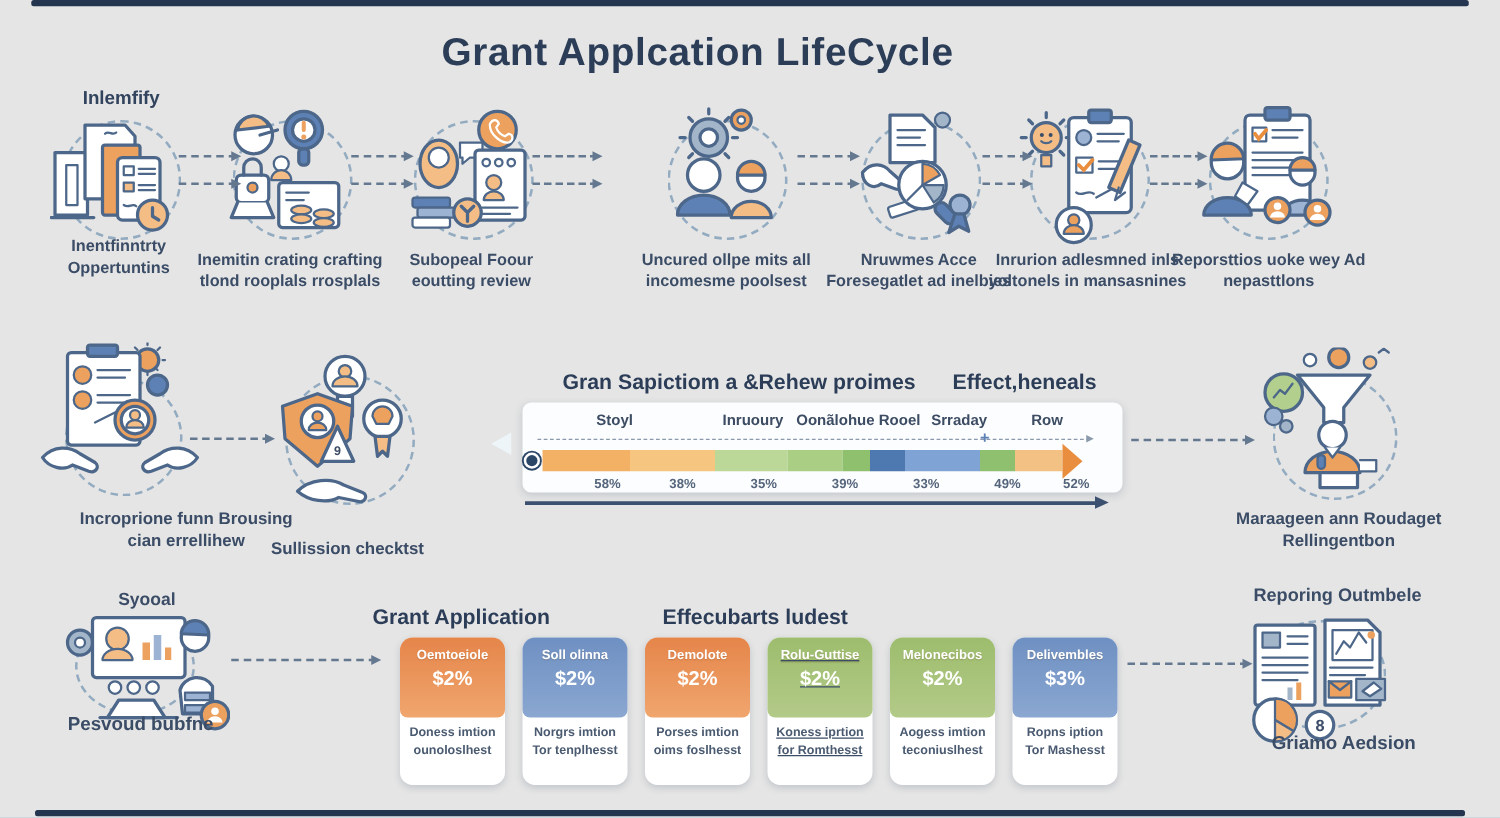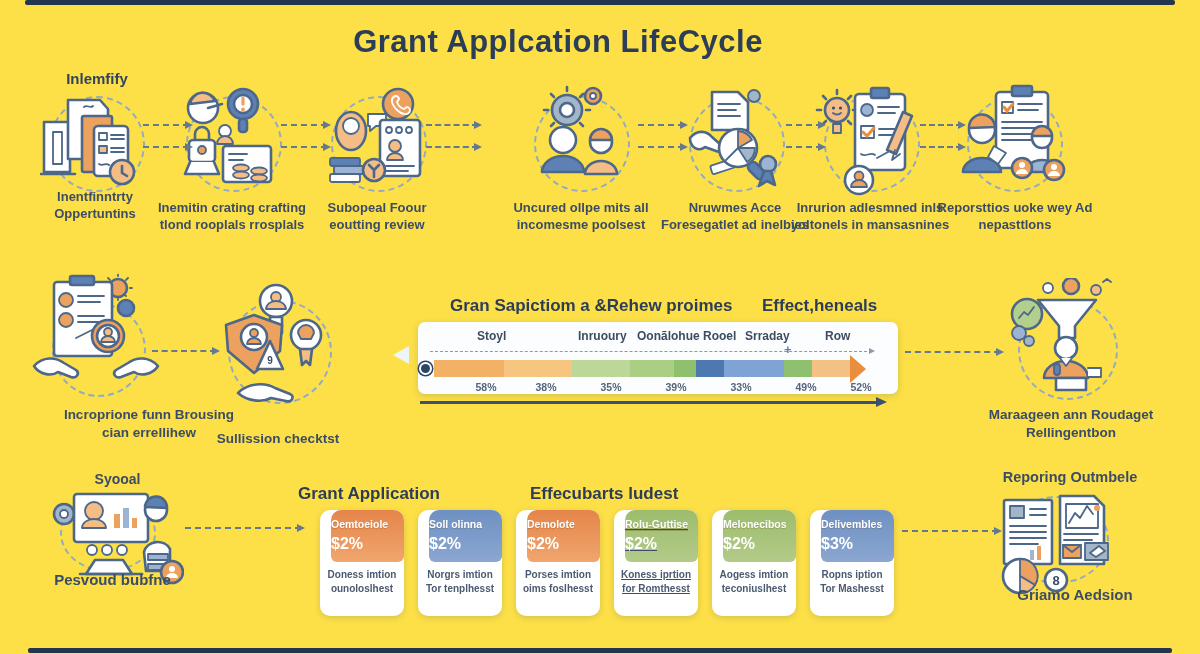--- a/index.html
+++ b/index.html
@@ -1,16 +1,16 @@
 <!DOCTYPE html>
 <html><head>
 <meta charset="utf-8">
 <style>
   html,body{margin:0;padding:0;background:#b9cdd9;}
-  .canvas{position:relative;width:1200px;height:654px;background:#fde047;overflow:hidden;
+  .canvas{position:relative;width:1200px;height:654px;background:#e5e5e5;overflow:hidden;
           font-family:"Liberation Sans",sans-serif;color:#3b4c66;}
   .rule{position:absolute;background:#24364f;height:5px;border-radius:2px;}
   .rule.top{left:25px;right:25px;top:0;}
   .rule.bot{left:28px;right:28px;bottom:1px;}
   .title{position:absolute;left:558px;top:24px;transform:translateX(-50%);margin:0;
          font-size:31px;font-weight:bold;color:#2c3d58;letter-spacing:.5px;white-space:nowrap;}
   .intro-label{position:absolute;left:52px;top:70px;width:90px;text-align:center;
                font-weight:bold;font-size:15px;color:#32435e;}
   .icon-circle{position:absolute;border:2px dashed #93abc0;border-radius:50%;}
   .stage-label{position:absolute;text-align:center;font-weight:bold;font-size:13px;line-height:1.28;color:#3b4c66;}
@@ -32,21 +32,21 @@
   .panel .dot{position:absolute;left:3px;top:42px;width:9px;height:9px;border-radius:50%;
     background:#2c4668;box-shadow:0 0 0 2px #fff,0 0 0 3.5px #2c4668;}
   .tbar{position:absolute;left:16px;top:38px;height:17px;display:flex;}
   .tbar-head{width:0;height:0;border-top:14px solid transparent;border-bottom:14px solid transparent;
     border-left:16px solid #e98e3e;margin-top:-5.5px;}
   .panel .pct{position:absolute;top:59px;transform:translateX(-50%);font-weight:bold;font-size:10.5px;color:#55657c;}
   .chevron{position:absolute;left:393px;top:346px;width:0;height:0;border-top:9px solid transparent;
     border-bottom:9px solid transparent;border-right:16px solid #eef5f8;}
   .card{position:absolute;top:510px;width:84px;border-radius:10px;background:#ffffff;
         box-shadow:0 2px 6px rgba(40,60,90,.18);}
-  .card-head{border-radius:10px 10px 6px 6px;height:52px;color:#fff;margin-left:11px;}
+  .card-head{border-radius:10px 10px 6px 6px;height:64px;text-align:center;color:#fff;}
   .card-title{font-size:10.5px;font-weight:bold;padding-top:8px;text-shadow:0 1px 1px rgba(90,50,10,.25);}
   .card-value{font-size:16px;font-weight:bold;margin-top:5px;}
   .card-body{height:46px;padding:6px 4px 2px 4px;text-align:center;font-size:10px;line-height:1.35;
              color:#4a5a70;font-weight:bold;}
   .card-orange{background:linear-gradient(#e5854a,#f0a66e);}
   .card-blue{background:linear-gradient(#6e90c2,#8ba7d1);}
   .card-green{background:linear-gradient(#9dbd6d,#b3ca88);}
   svg .st{stroke:#4c6789;stroke-width:2.6;fill:none;stroke-linecap:round;stroke-linejoin:round;}
   svg .tn{stroke-width:1.8;}
   svg .fw{fill:#ffffff;} svg .fo{fill:#eda15f;} svg .fol{fill:#f3bd85;}

